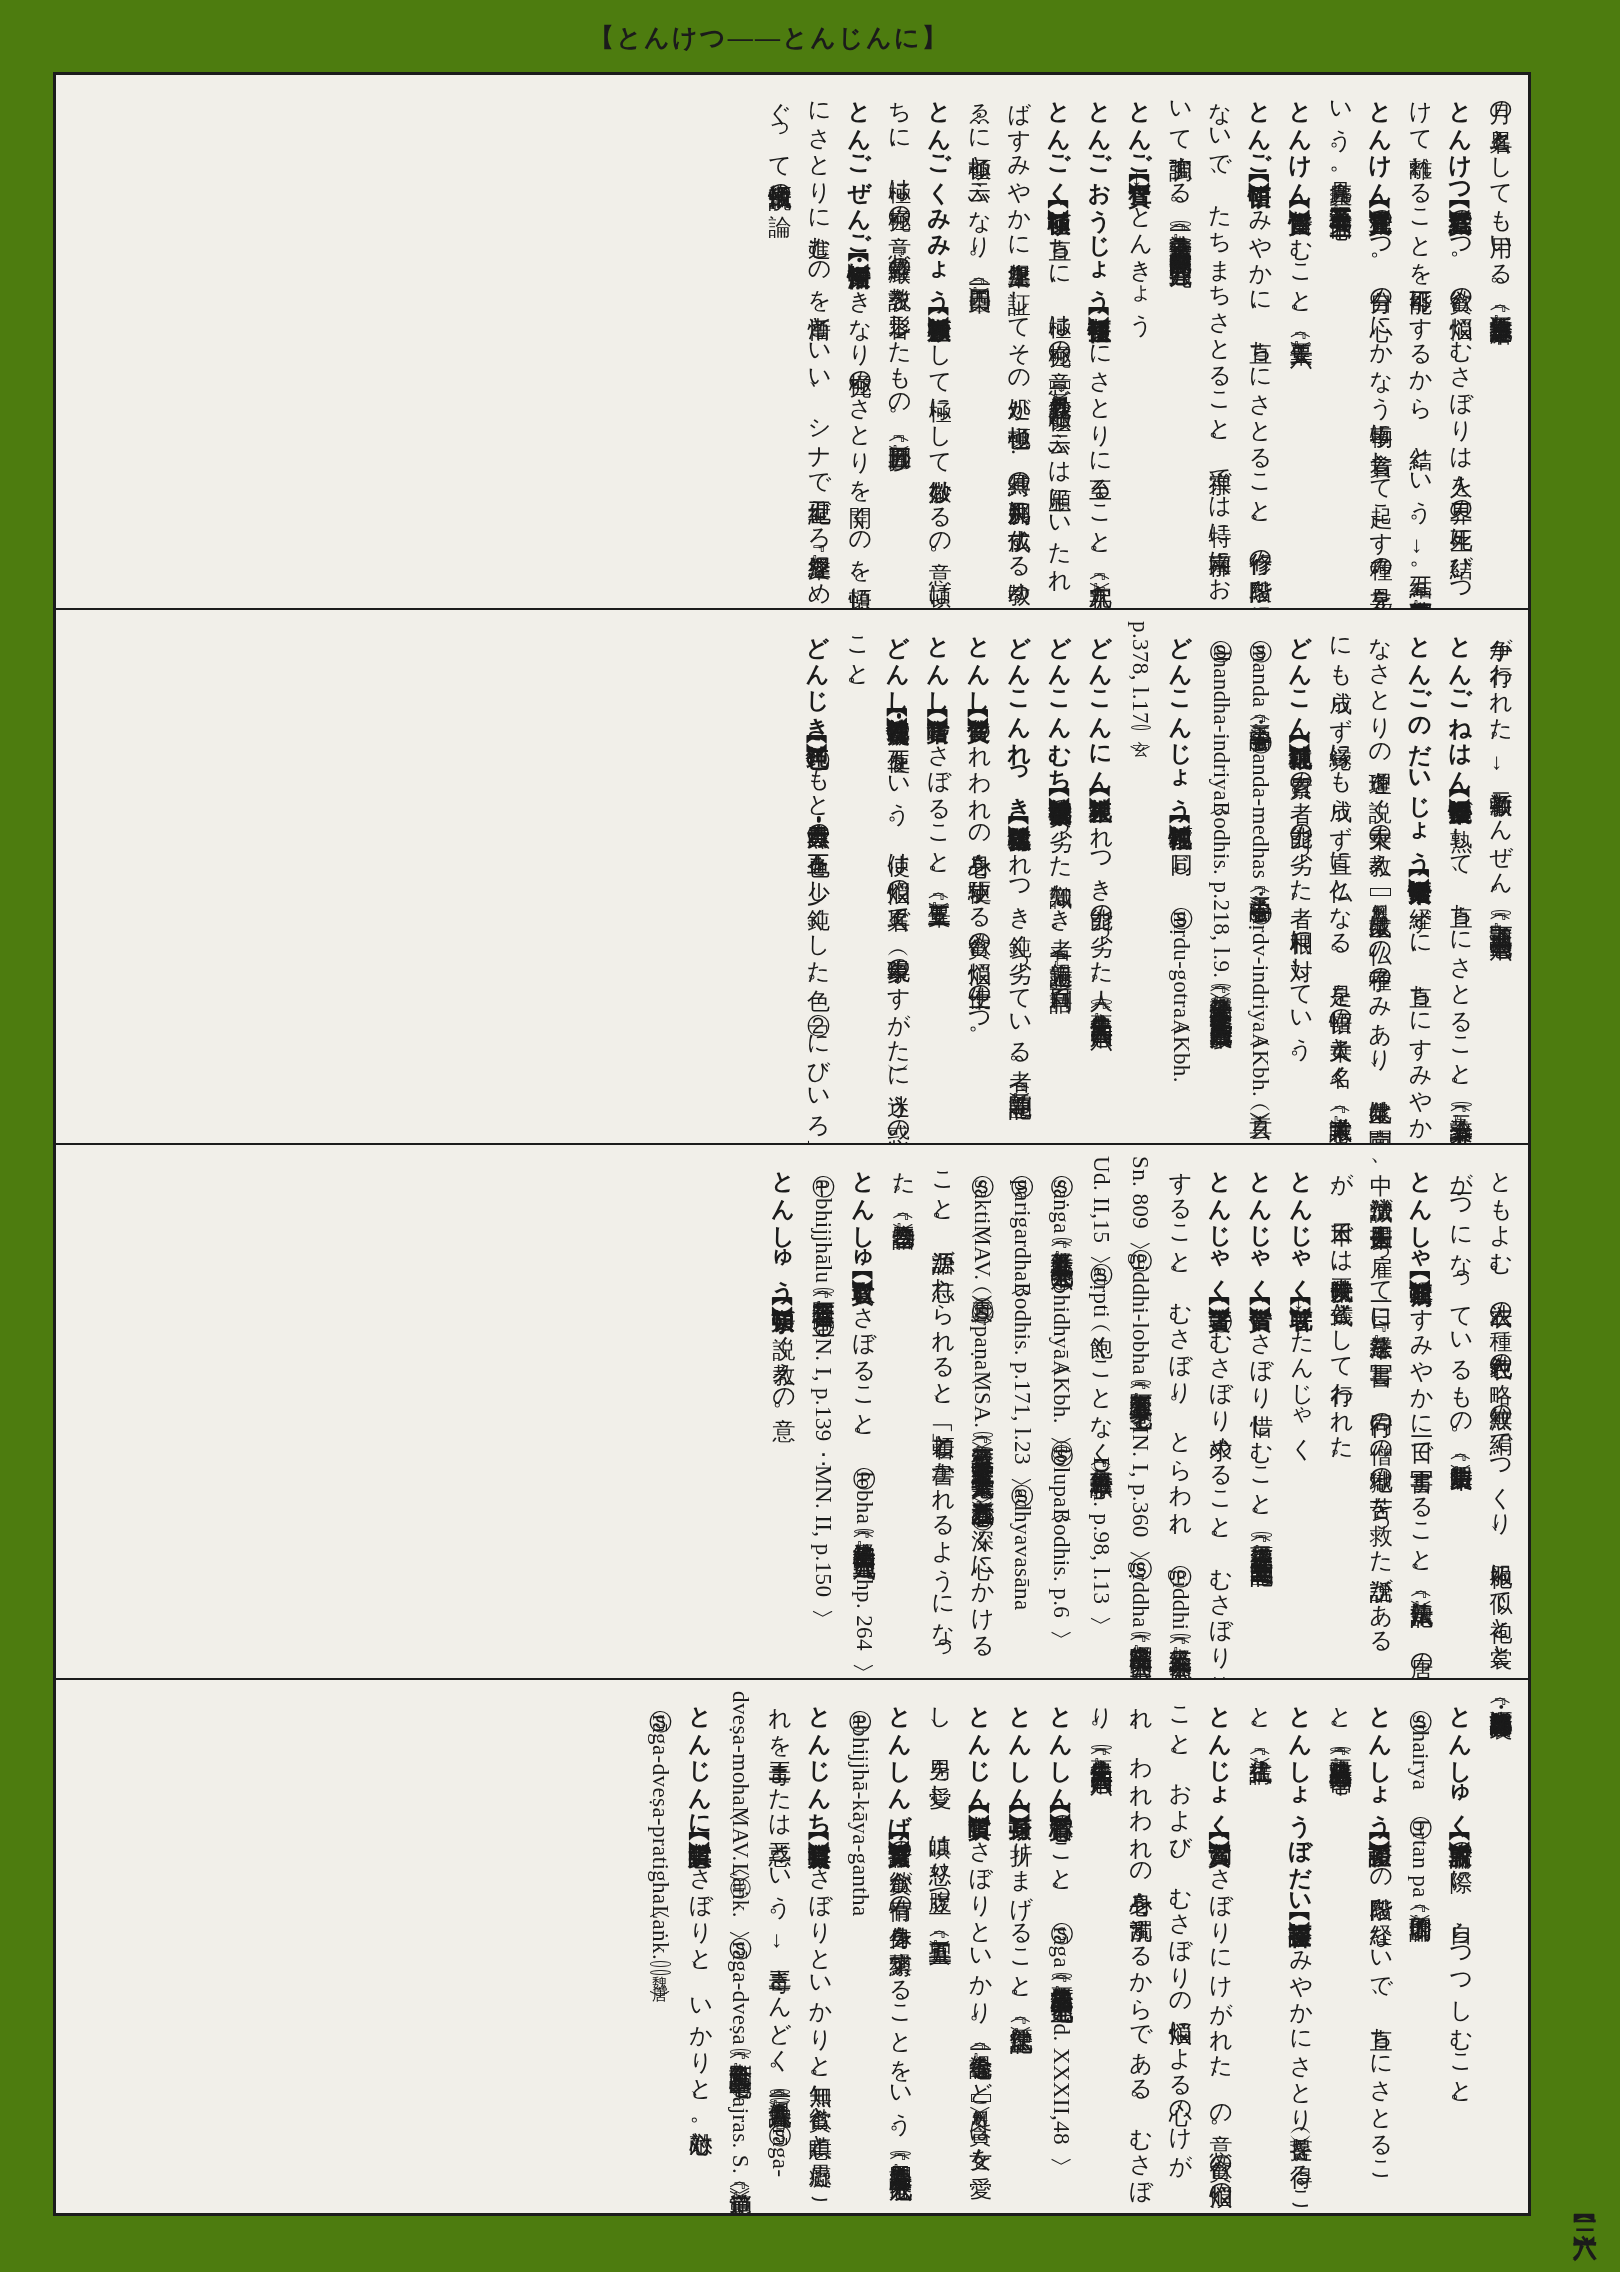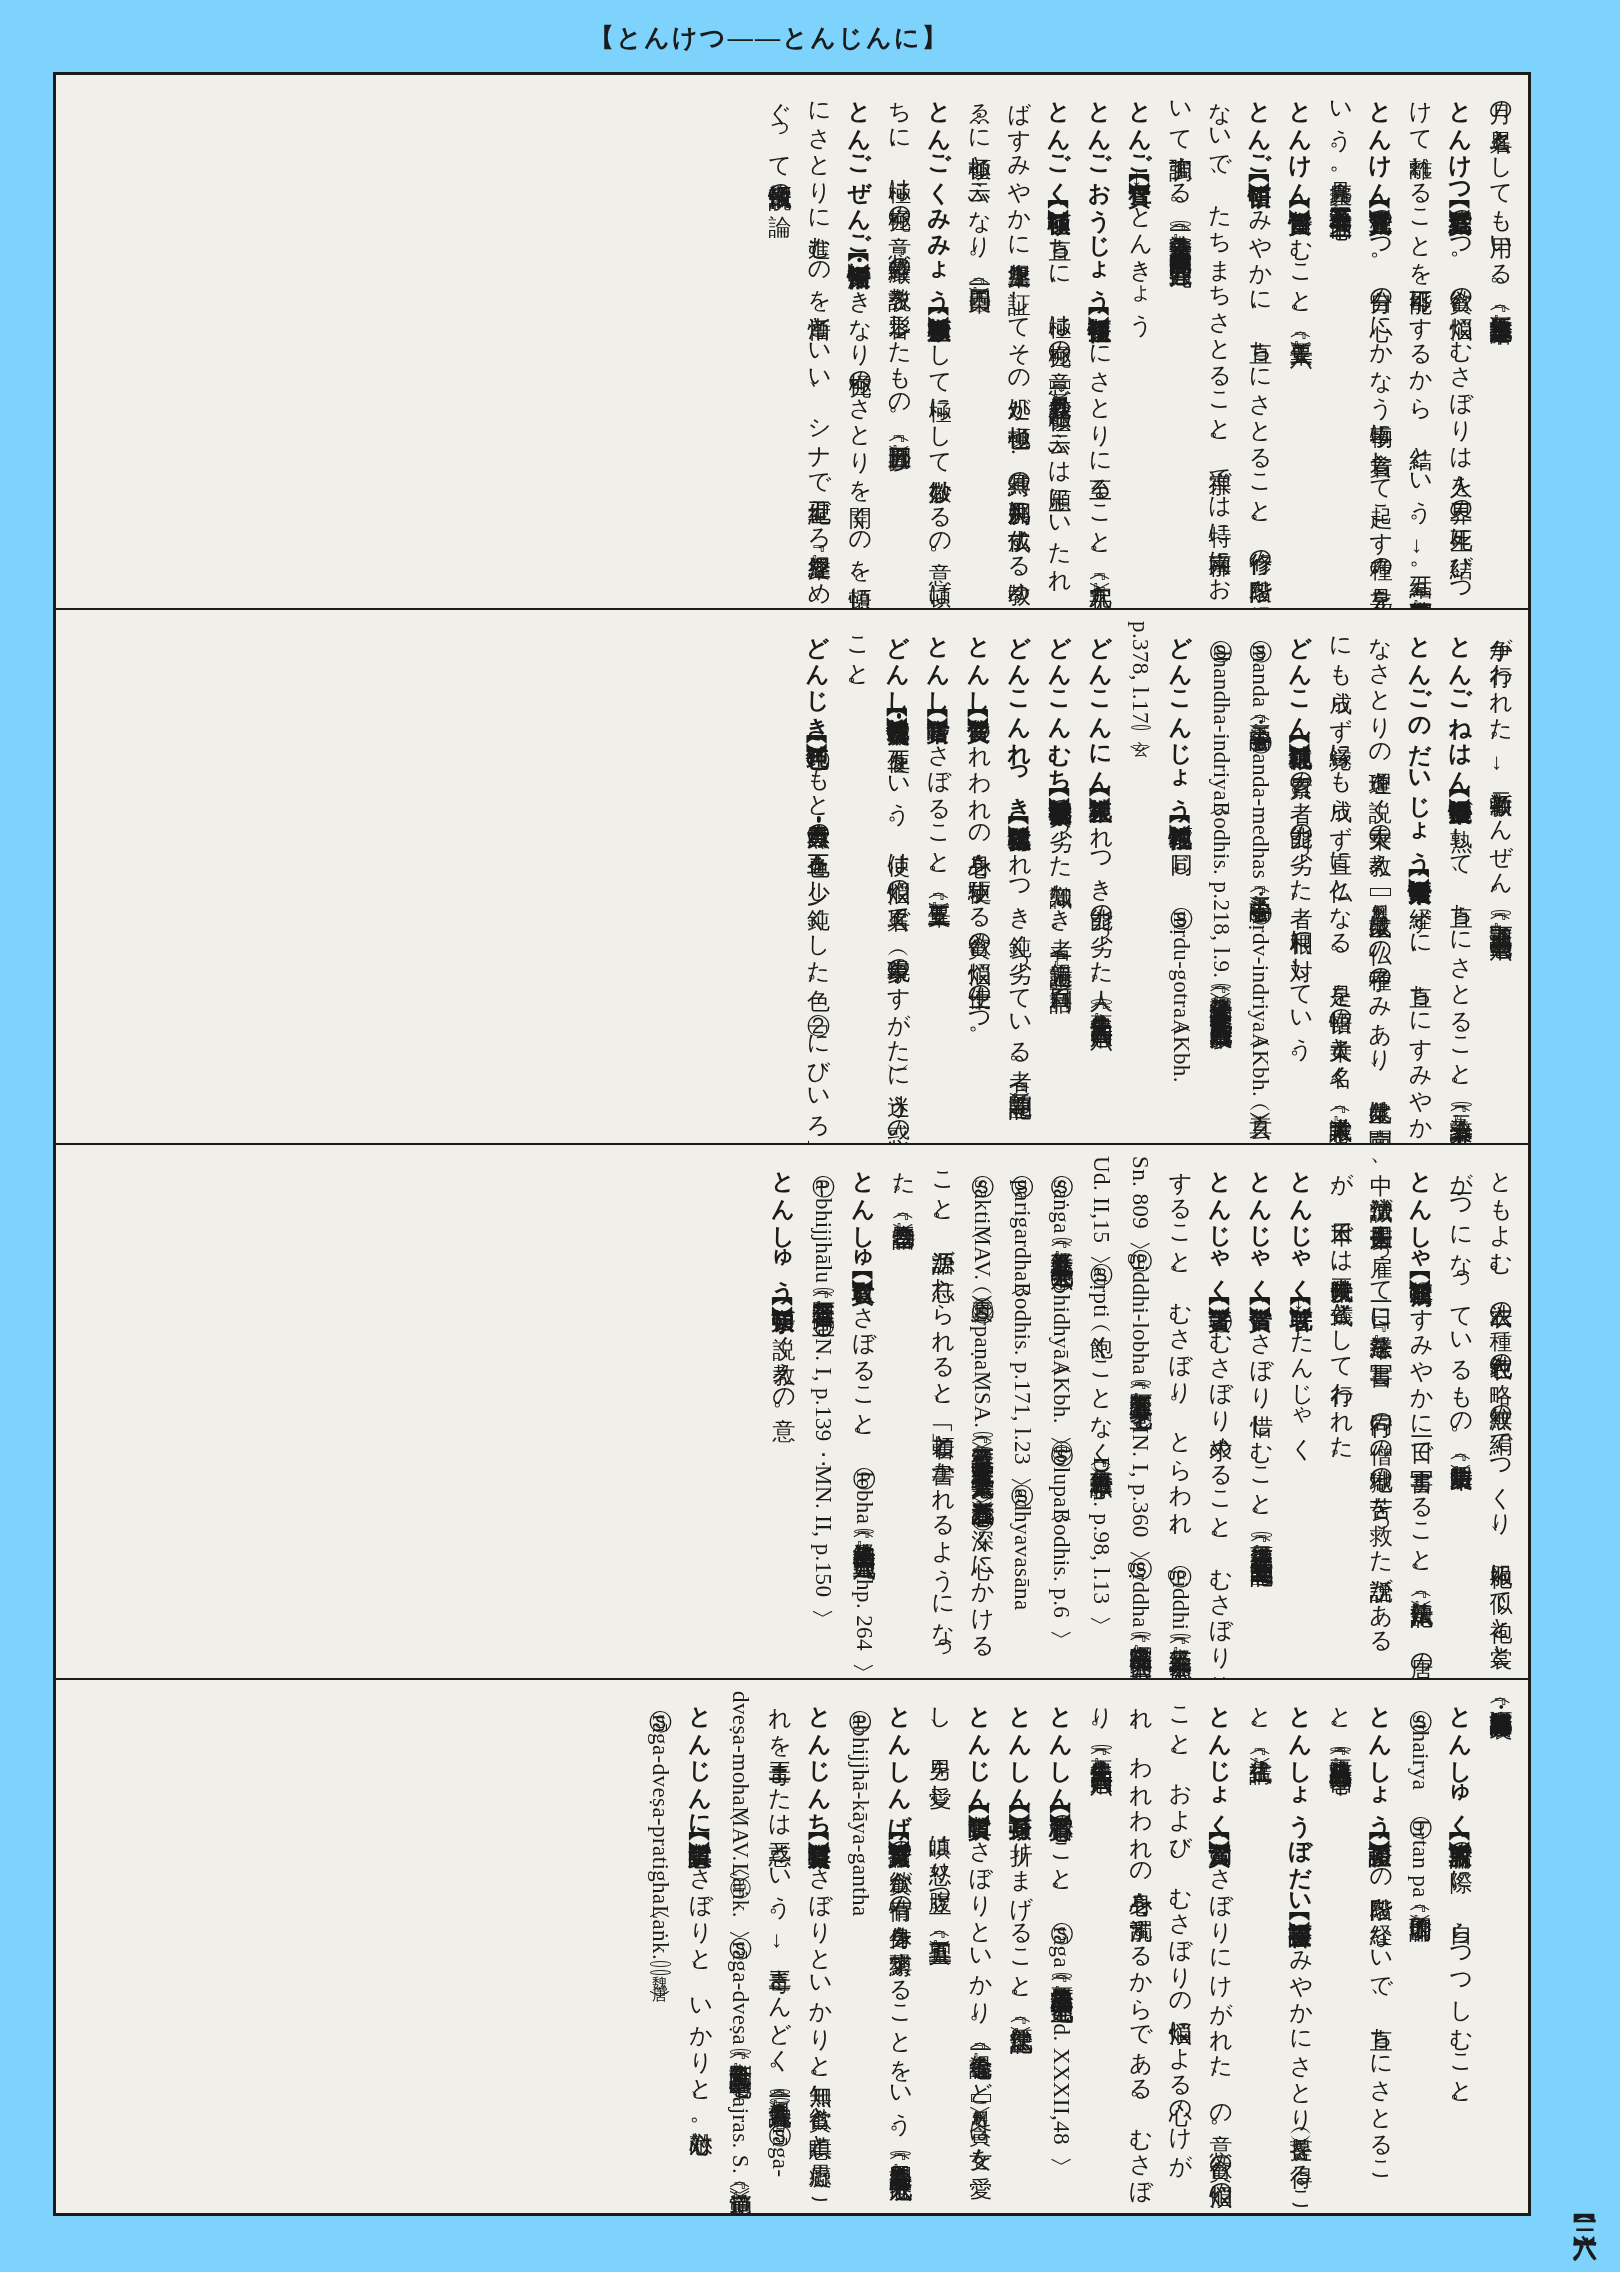--- a/index.html
+++ b/index.html
@@ -5,21 +5,21 @@
   html,body{margin:0;padding:0;}
   body{
     width:1621px;height:2273px;
     background:#e8e5de;
     font-family:"Liberation Serif","DejaVu Serif",serif;
     color:#1b1b1b;
   }
   .page{
     position:relative;
     width:1621px;height:2273px;
-    background:#7dd3fc;
+    background:#4d7c0f;
     overflow:hidden;
   }
   .running-head{
     position:absolute;
     top:21px;left:0;right:83px;
     text-align:center;
     font-size:25px;
     font-weight:bold;
     letter-spacing:2.3px;
     font-family:"Liberation Serif","DejaVu Serif",serif;

